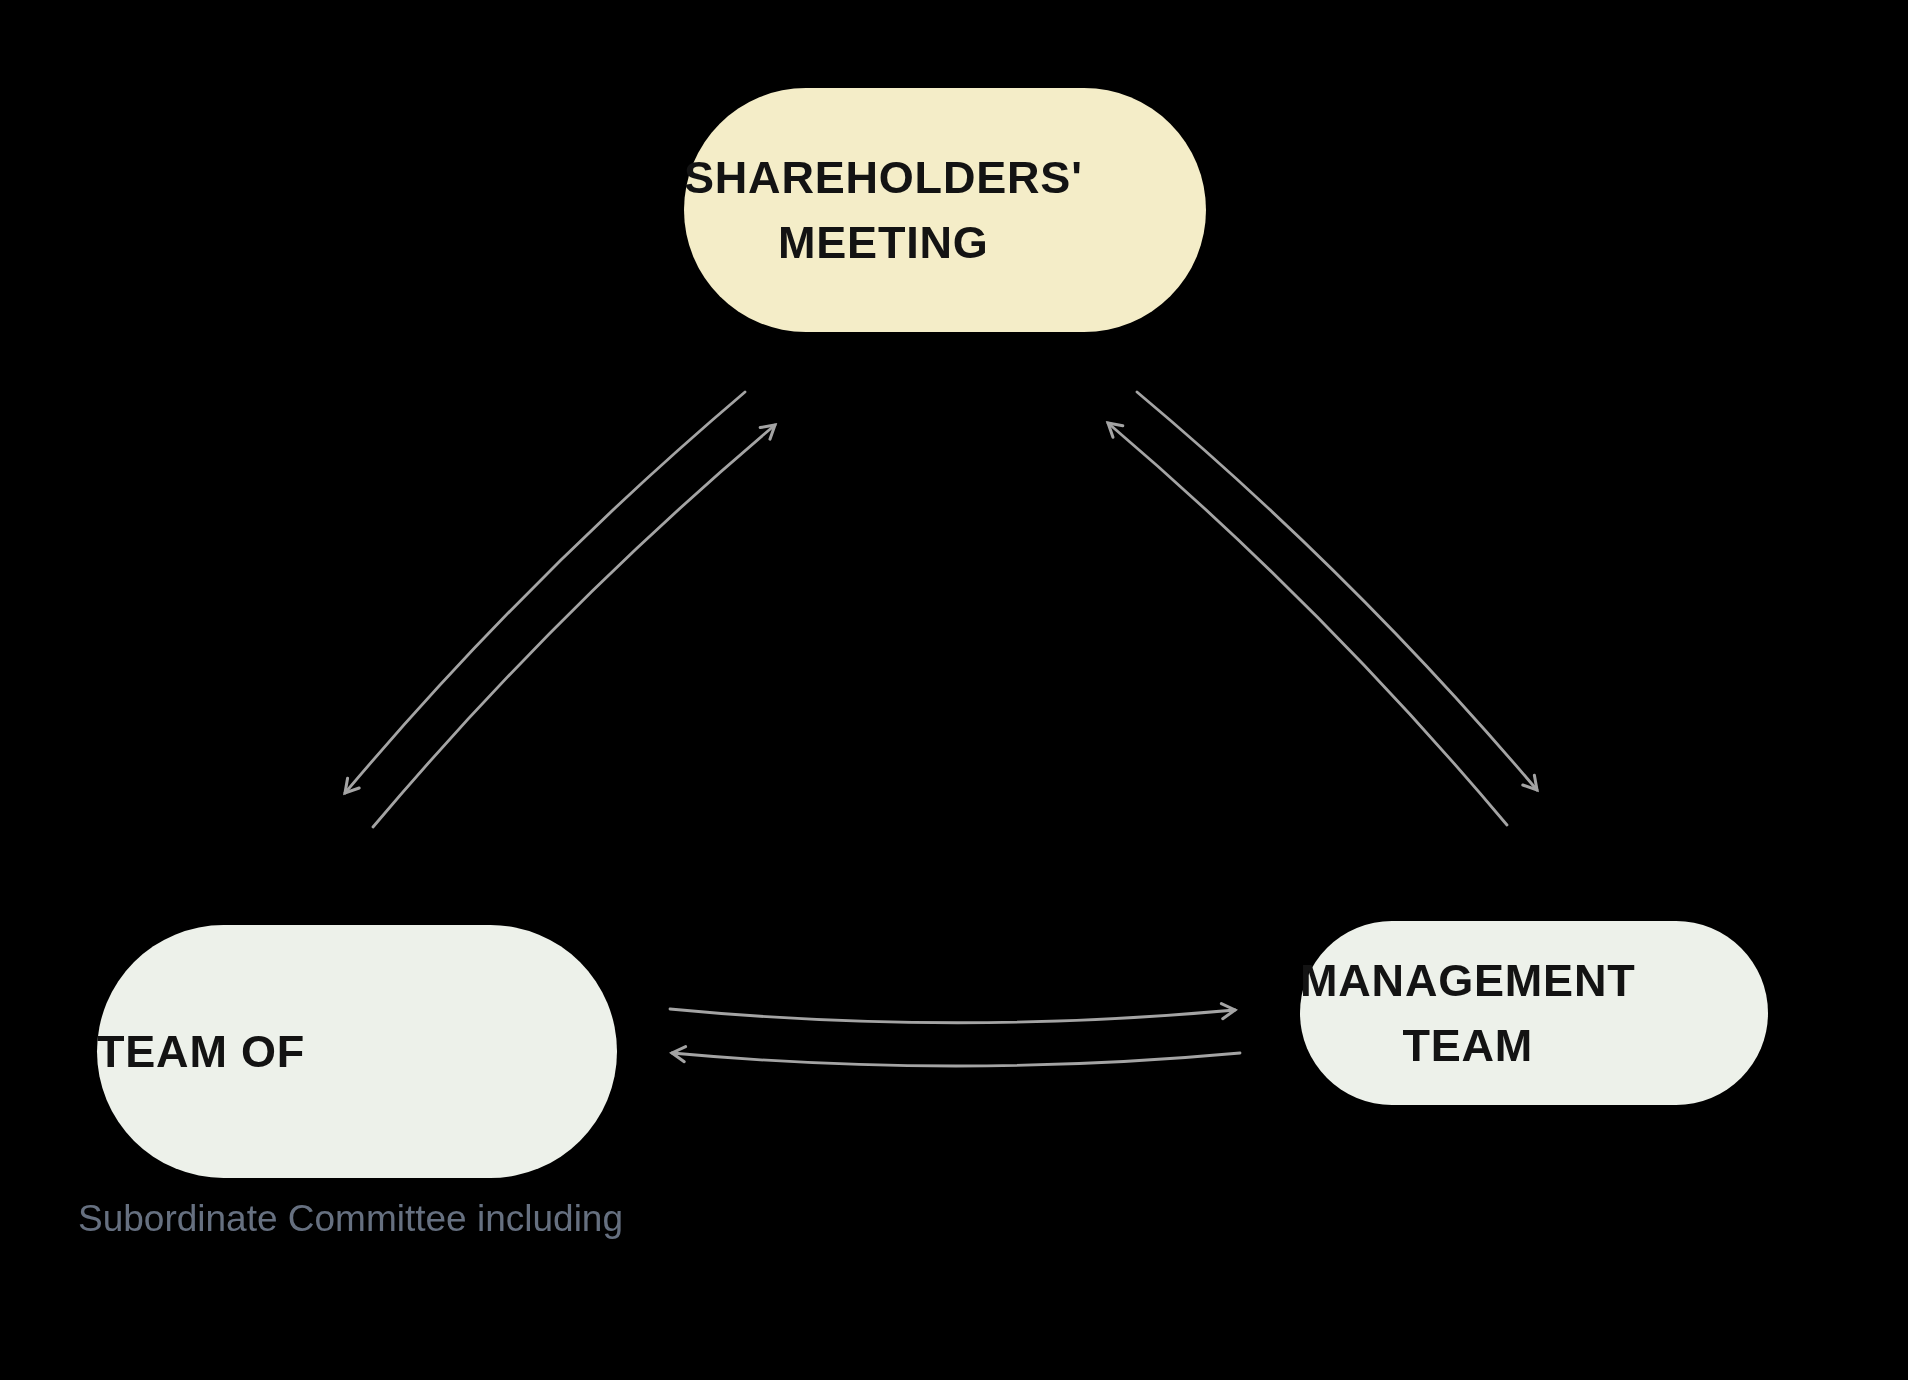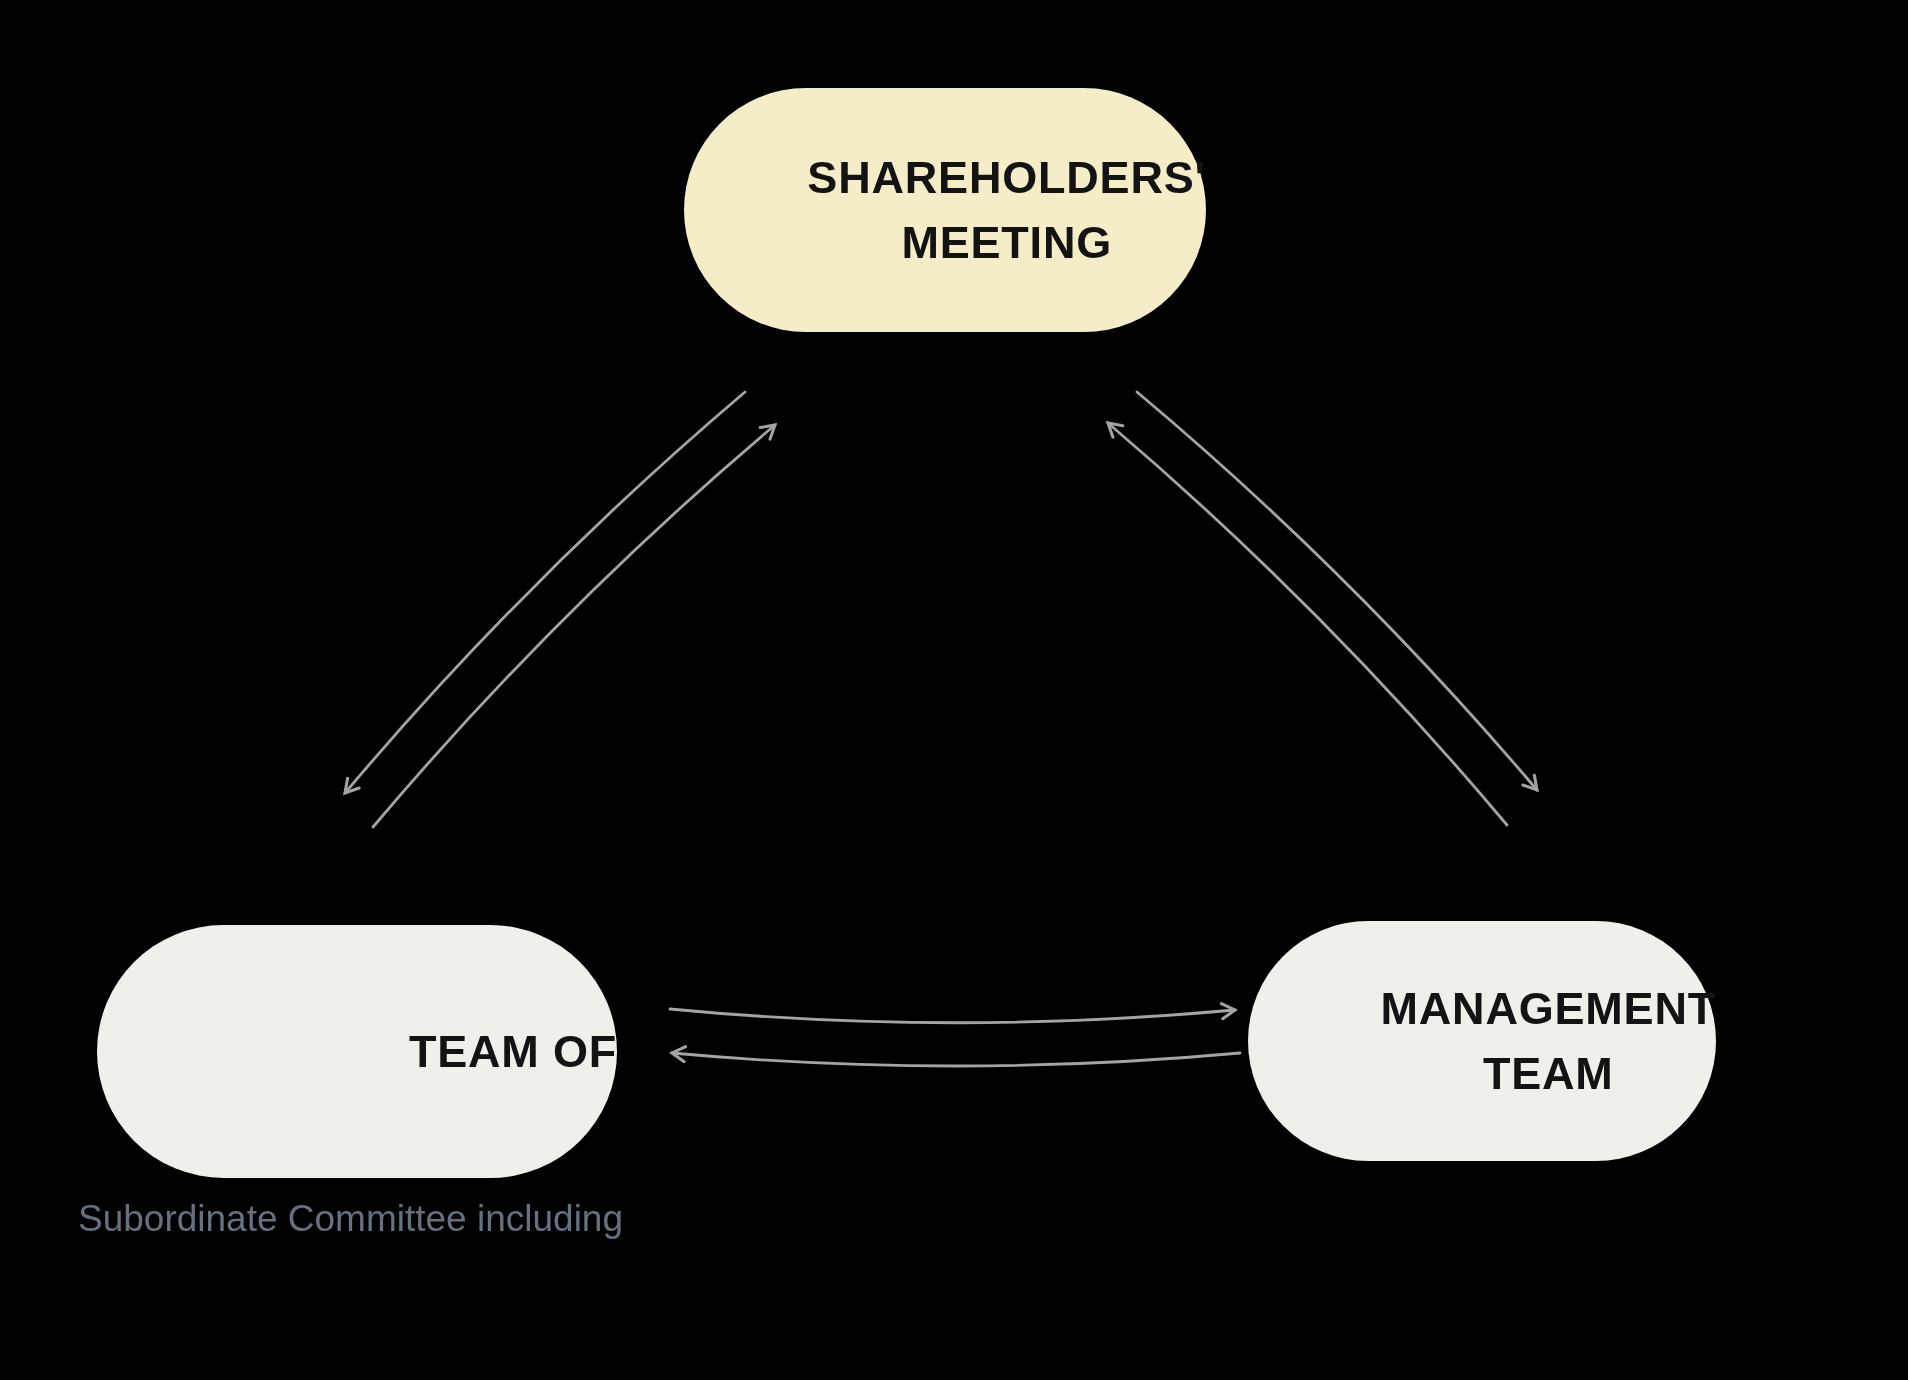--- a/index.html
+++ b/index.html
@@ -16,34 +16,34 @@
     position:relative;
     width:1908px;height:1380px;
     background:var(--bg);
     overflow:hidden;
     font-family:"Liberation Sans", sans-serif;
   }
   .arrows{position:absolute;left:0;top:0;width:1908px;height:1380px;}
   .arrow-stroke{stroke:var(--arrow);fill:none;stroke-width:2.8;stroke-linecap:round;}
   .node{
     position:absolute;
-    display:flex;align-items:center;justify-content:flex-end;
+    display:flex;align-items:center;justify-content:flex-start;
     border-radius:999px;
     text-align:center;
   }
   .node .label{
     font-weight:bold;
     font-size:45px;
     line-height:65px;
     letter-spacing:0.8px;
     color:var(--node-text);
   }
   .node-top{left:684px;top:88px;width:522px;height:244px;background:var(--fill-top);}
   .node-board{left:97px;top:925px;width:520px;height:253px;background:var(--fill-bottom);}
-  .node-mgmt{left:1248px;top:921px;width:468px;height:240px;background:var(--fill-bottom);}
+  .node-mgmt{left:1300px;top:921px;width:468px;height:184px;background:var(--fill-bottom);}
   .caption{
     position:absolute;
     left:38px;top:1192px;width:625px;
     text-align:center;
     font-size:37px;
     line-height:54px;
     color:var(--caption);
   }
 </style>
 </head>

